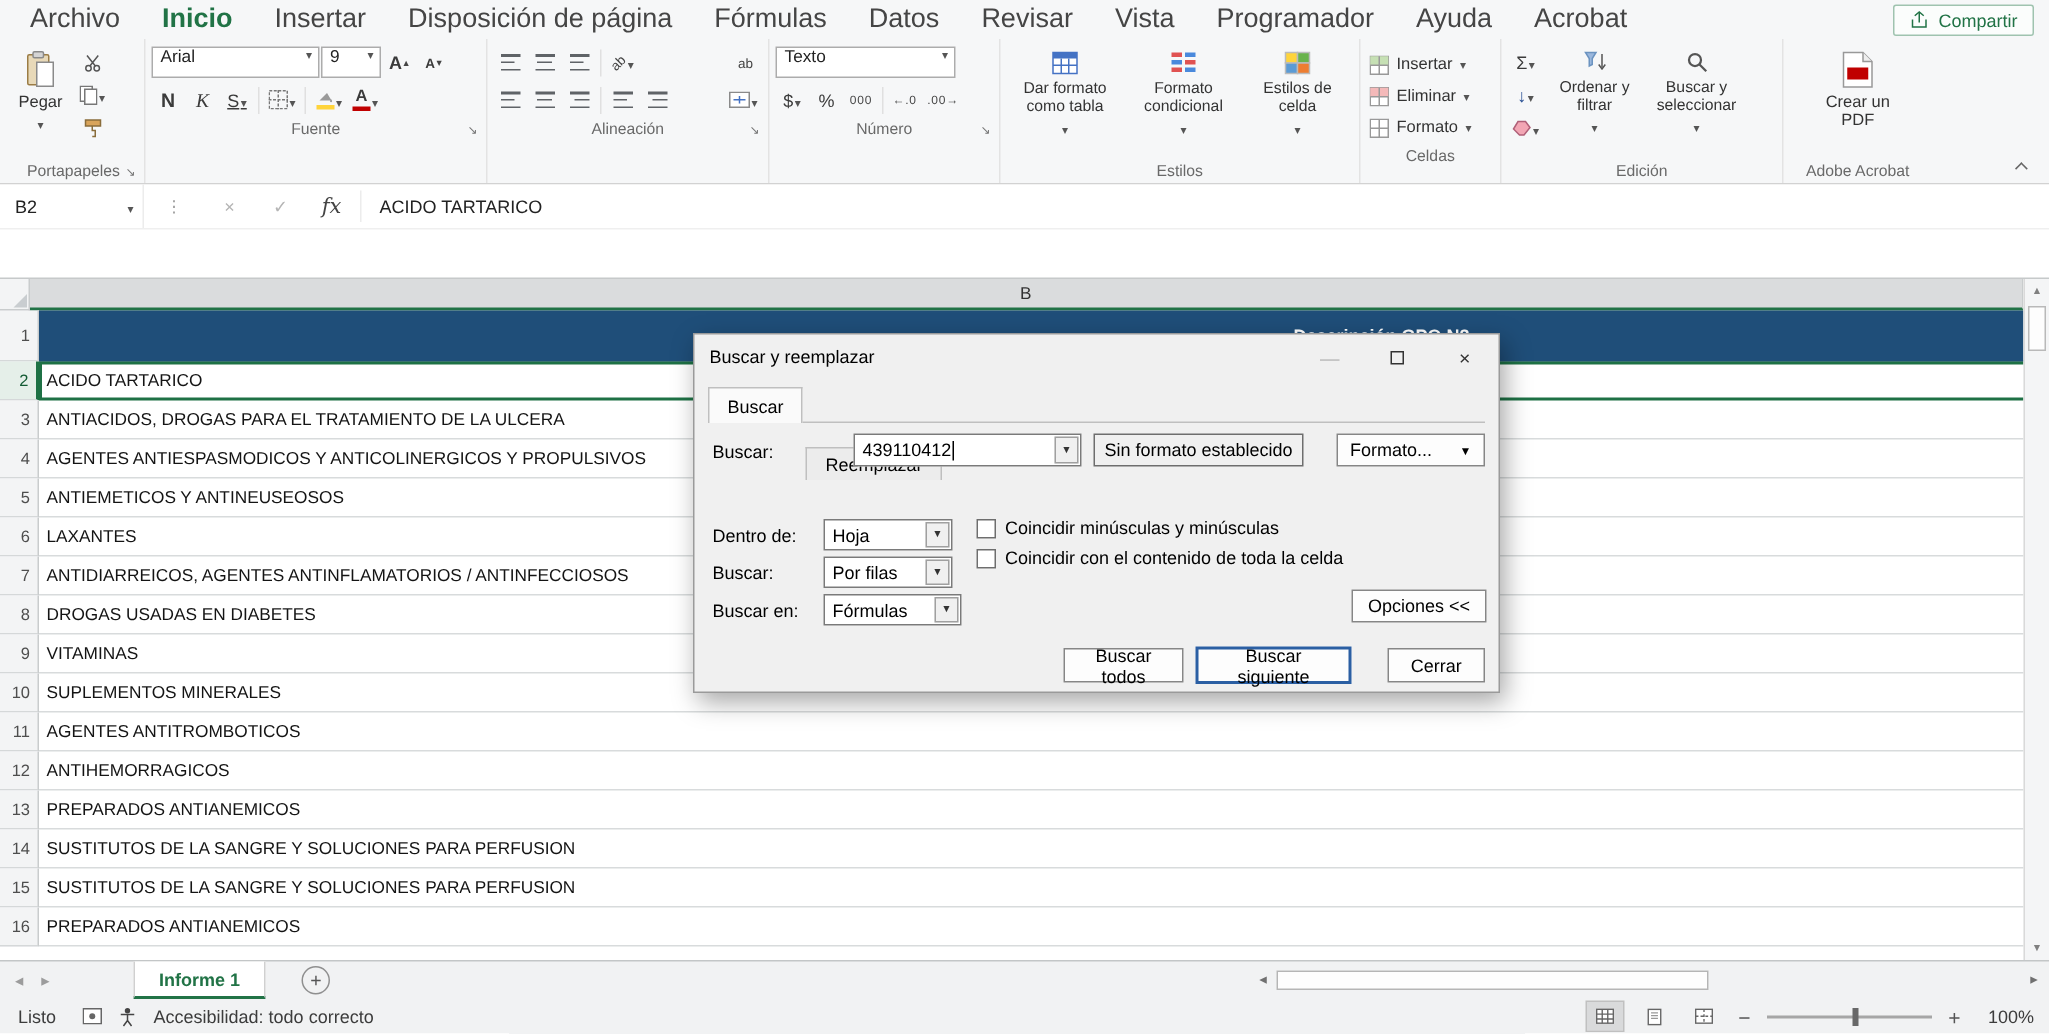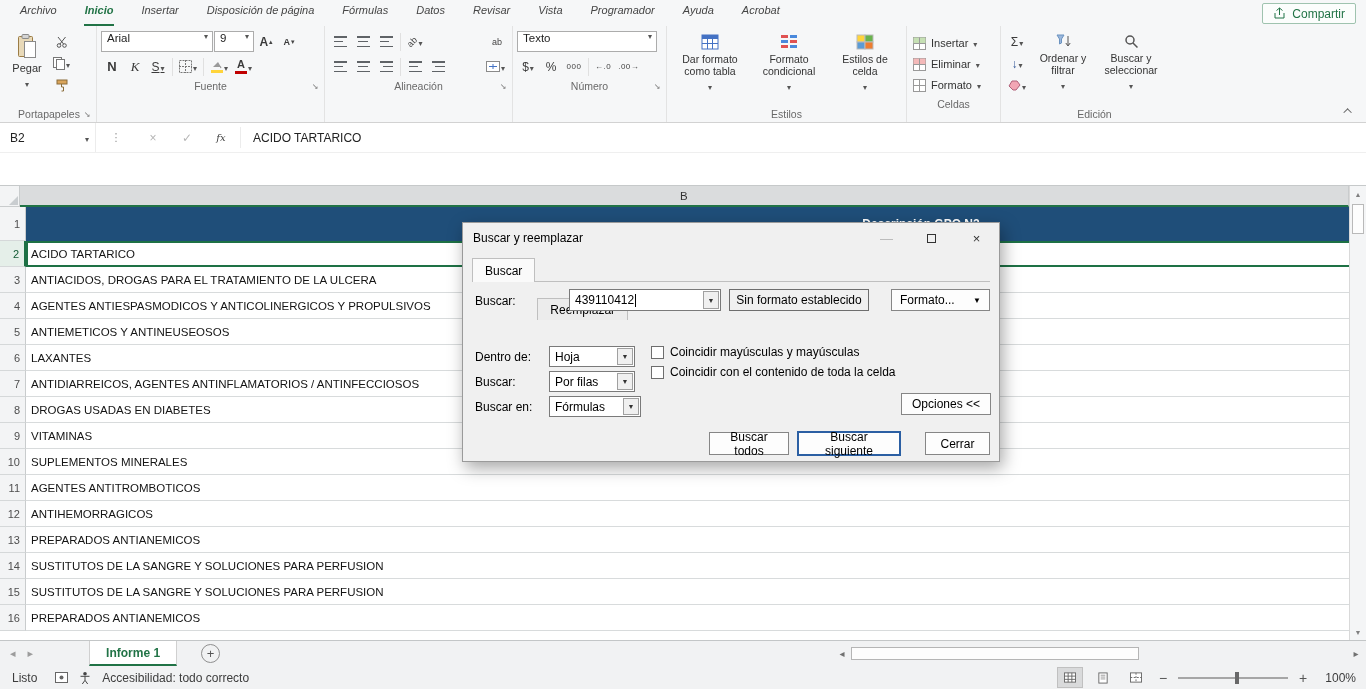--- a/index.html
+++ b/index.html
@@ -3,21 +3,21 @@
 <meta charset="utf-8">
 <style>
   html,body{margin:0;padding:0;width:1366px;height:689px;overflow:hidden;background:#fff;
     font-family:"Liberation Sans","DejaVu Sans",sans-serif;}
   *{box-sizing:border-box;}
   .app{position:relative;width:1366px;height:689px;}
 
   
   .tabbar{position:absolute;top:0;left:0;right:0;height:26px;background:#f6f7f8;display:flex;align-items:center;}
   .rtabs{display:flex;height:100%;align-items:stretch;padding-left:6px;}
-  .rtab{display:flex;padding:0 13px;font-size:11px;color:#454545;font-style:italic;}
+  .rtab{display:flex;align-items:center;padding:0 13px;font-size:18px;color:#454545;}
   .rtab span{padding:4px 1px 3px;border-bottom:2.5px solid transparent;}
   .rtab.active span{color:#217346;font-weight:700;border-bottom-color:#217346;}
   .share{position:absolute;right:10px;top:3px;height:21px;display:flex;align-items:center;gap:6px;padding:0 10px;
     background:#fbfdfc;border:1px solid #9fc3af;border-radius:2px;font-size:12px;color:#217346;font-family:inherit;}
 
   
   .ribbon{position:absolute;top:26px;left:0;right:0;height:97px;background:#f6f7f8;border-bottom:1px solid #d2d2d2;
     display:flex;padding:0 2px;}
   .rgroup{position:relative;display:flex;flex-direction:column;padding:3px 4px 0;}
   .rgroup + .rgroup{border-left:1px solid #e3e3e3;}
@@ -62,21 +62,21 @@
   .chev{width:6px;height:6px;border-left:1.5px solid #666;border-top:1.5px solid #666;transform:rotate(45deg) translateY(2px);display:block;}
 
   
   .fbar{position:absolute;top:123px;left:0;right:0;height:63px;background:#fff;border-bottom:1px solid #c6c9ca;}
   .fbar-top{height:30px;display:flex;align-items:stretch;border-bottom:1px solid #efefef;}
   .namebox{width:96px;display:flex;align-items:center;font-size:12px;color:#222;padding-left:10px;border-right:1px solid #ececec;}
   .namebox .dd{margin-left:auto;padding-right:6px;}
   .fdots{width:40px;display:flex;align-items:center;justify-content:center;color:#9a9a9a;font-size:11px;}
   .fbtn{width:34px;display:flex;align-items:center;justify-content:center;border:none;background:none;font-size:12px;font-family:inherit;}
   .gray{color:#b5b5b5;}
-  .fx{font-family:"DejaVu Serif","Liberation Serif",serif;font-style:italic;color:#444;font-size:10px;}
+  .fx{font-family:"DejaVu Serif","Liberation Serif",serif;font-style:italic;color:#444;font-size:14px;}
   .fsep{width:1px;background:#ececec;margin:4px 2px;}
   .fcontent{display:flex;align-items:center;padding-left:10px;font-size:12px;color:#222;}
 
   
   .gridwrap{position:absolute;top:186px;left:0;width:1349px;height:454px;overflow:hidden;background:#fff;}
   .colhdr{display:flex;height:21px;}
   .corner{width:26px;background:#f3f4f5;border-right:1px solid #c9cccd;border-bottom:1px solid #c9cccd;position:relative;}
   .tri{position:absolute;right:1px;bottom:1px;width:0;height:0;border-left:9px solid transparent;border-bottom:9px solid #c9cdd0;}
   .colB{width:1790px;background:#dadcdd;border-bottom:2px solid #217346;border-right:1px solid #c9cccd;
     display:flex;align-items:center;justify-content:center;font-size:11.5px;color:#333;}
@@ -384,21 +384,21 @@
       </div>
       <div class="rlabel">
           <span>Alineación</span>
         <span class="launcher">↘</span>
         </div>
     </div>
 
     <div class="rgroup" style="width:154px">
       <div class="rcol">
         <div class="rrow">
-          <div class="combo" style="width:140px">
+          <div class="combo" style="width:120px">
               <span>Texto</span>
             </div>
         </div>
         <div class="rrow">
           <button class="ibtn">
               <span>$</span>
               <span class="dd"></span>
             </button>
           <button class="ibtn">
               <span>%</span>
@@ -528,20 +528,35 @@
             </svg>
           <span>Buscar y seleccionar</span>
           <span class="dd"></span>
           </button>
       </div>
       <div class="rlabel">
           <span>Edición</span>
         </div>
     </div>
 
+    <div class="rgroup" style="width:100px">
+      <div class="rbody" style="justify-content:center;width:100%">
+        <button class="bigbtn" style="width:52px">
+          <svg width="21" height="25" viewBox="0 0 21 25">
+            <path d="M1 1h13l6 6v17H1z" fill="#fff" stroke="#999"></path>
+            <path d="M14 1v6h6" fill="#eee" stroke="#999"></path>
+            <rect x="3.5" y="11" width="14" height="8" fill="#c00000"></rect>
+            </svg>
+          <span class="blabel">Crear un PDF</span>
+          </button>
+      </div>
+      <div class="rlabel">
+          <span>Adobe Acrobat</span>
+        </div>
+    </div>
 
     <button class="rcollapse">
         <i class="chev"></i>
       </button>
   </div>
 
   <div class="fbar">
     <div class="fbar-top">
       <div class="namebox">
         <span>B2</span>
@@ -740,21 +755,21 @@
         <span class="arr">▼</span>
       </button>
 
     <label class="dlbl" style="left:12px;top:127px">Dentro de:</label>
     <div class="dfield" style="left:86px;top:123px;width:86px;height:21px">
       <span>Hoja</span>
       <span class="abox">▼</span>
     </div>
     <label class="dcheck" style="left:188px;top:122px">
       <span class="cbox"></span>
-      <span>Coincidir mayúsculas y mayúsculas</span>
+      <span>Coincidir minúsculas y minúsculas</span>
       </label>
     <label class="dcheck" style="left:188px;top:142px">
       <span class="cbox"></span>
       <span>Coincidir con el contenido de toda la celda</span>
       </label>
 
     <label class="dlbl" style="left:12px;top:152px">Buscar:</label>
     <div class="dfield" style="left:86px;top:148px;width:86px;height:21px">
       <span>Por filas</span>
       <span class="abox">▼</span>

